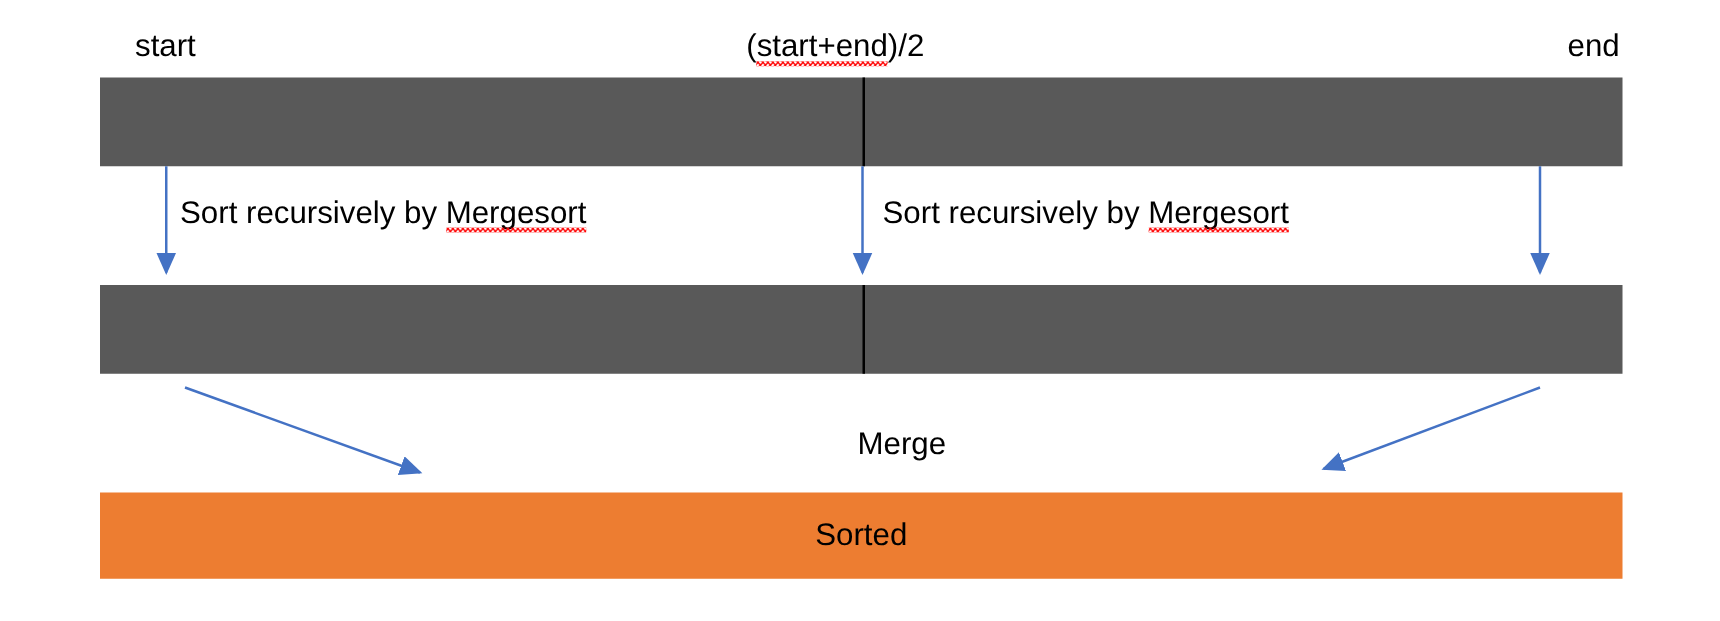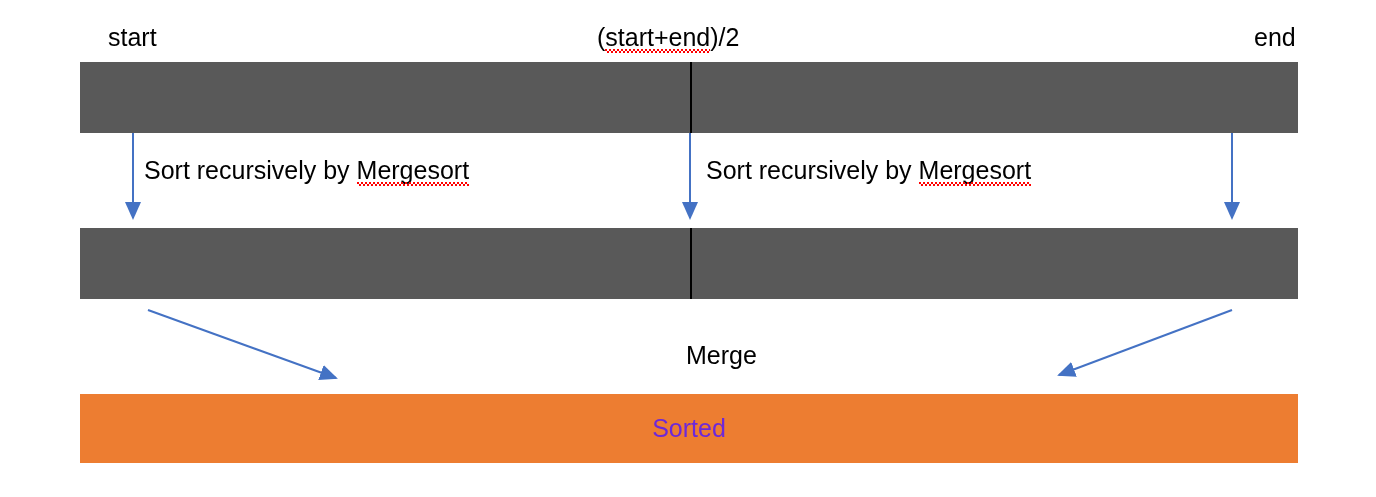--- a/index.html
+++ b/index.html
@@ -61,21 +61,21 @@
 
   #label-sorted {
     position: absolute;
     left: 80px;
     top: 394px;
     width: 1218px;
     height: 69px;
     display: flex;
     align-items: center;
     justify-content: center;
-    color: #6d28d9;
+    color: #000000;
     font-size: 25px;
   }
 
   
   .squiggle {
     position: relative;
     display: inline-block;
   }
   .squiggle::after {
     content: "";

